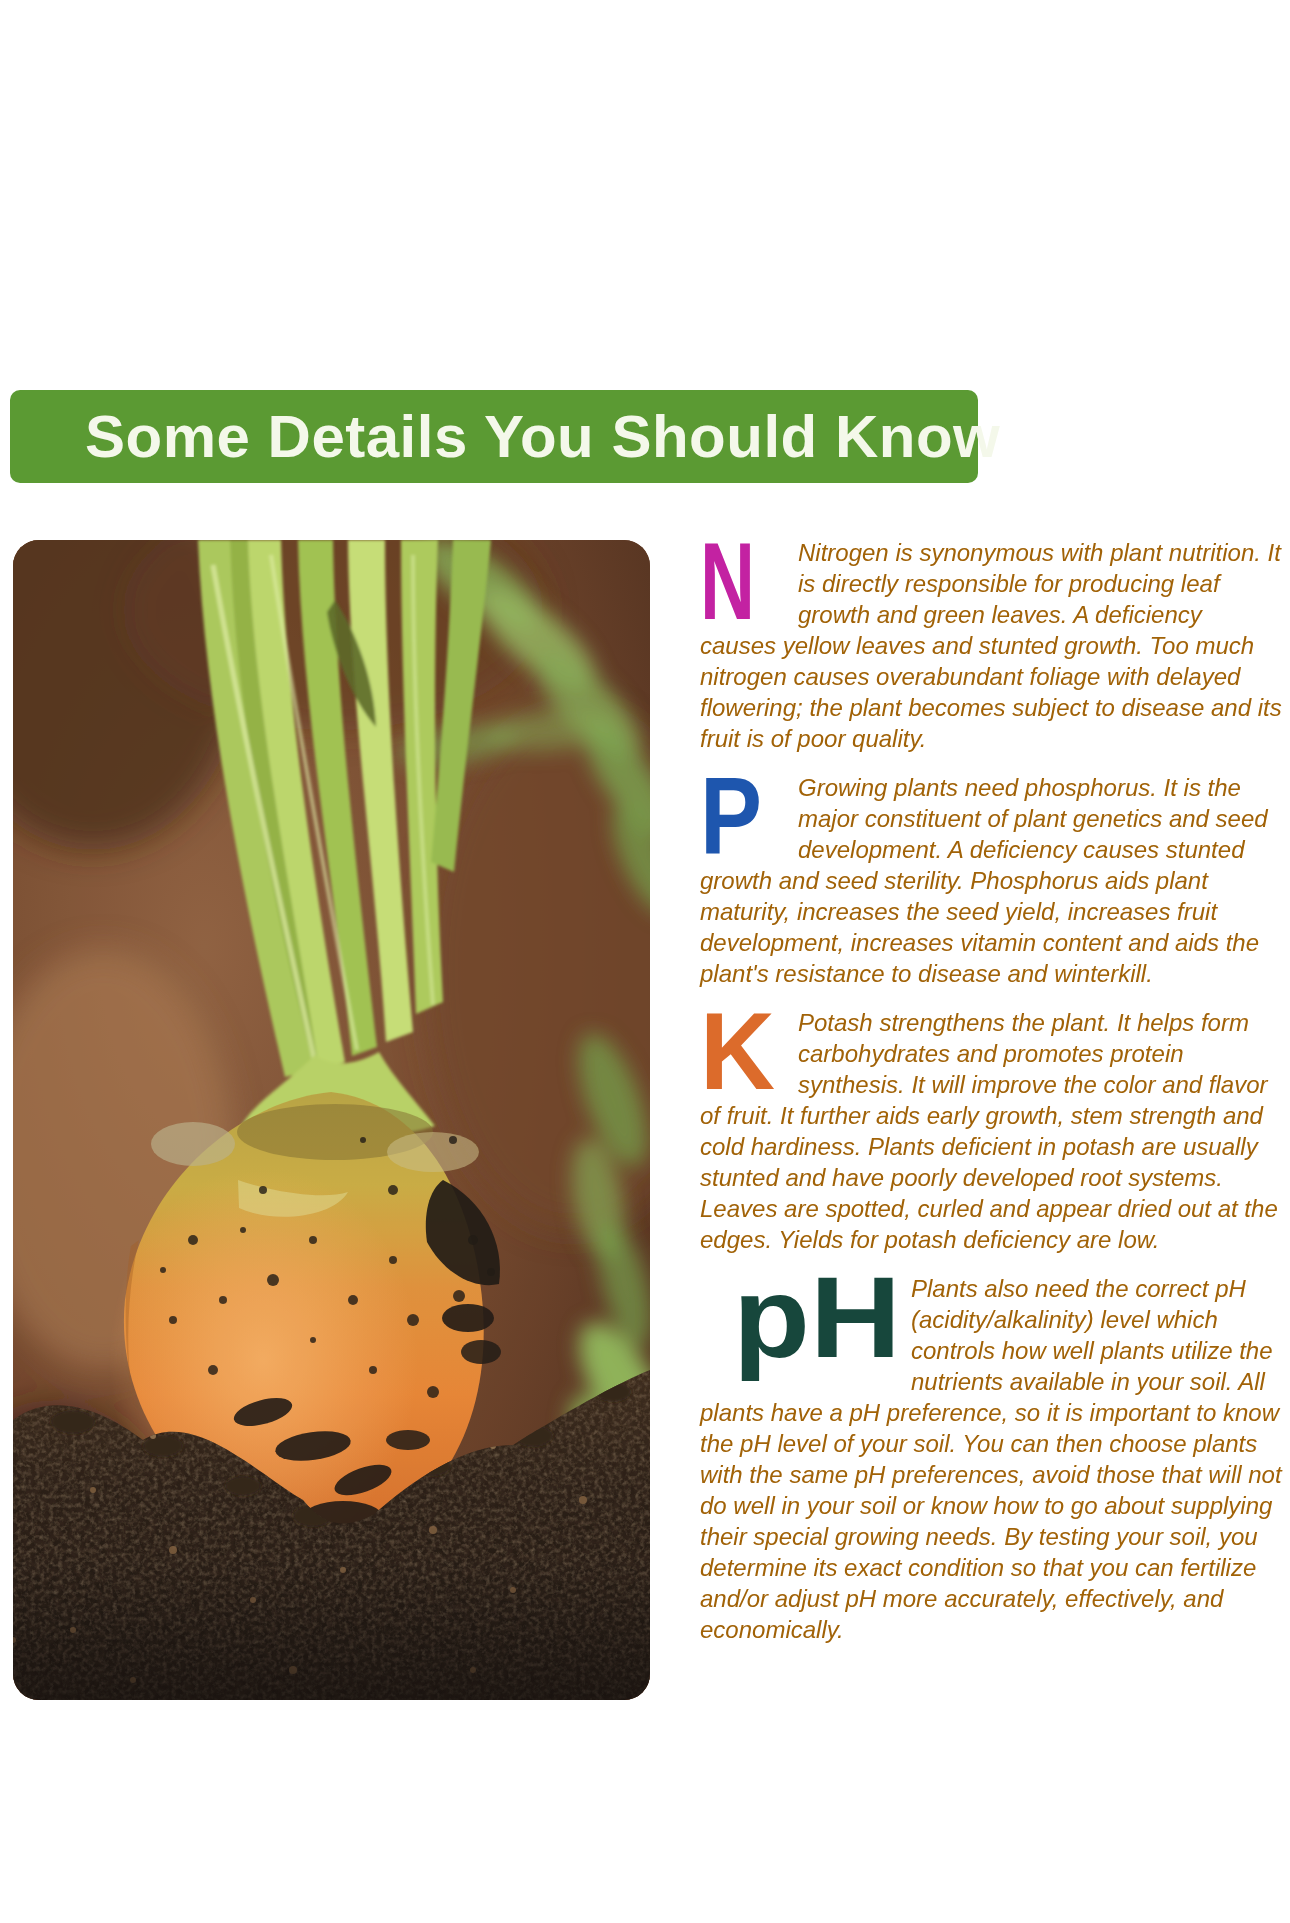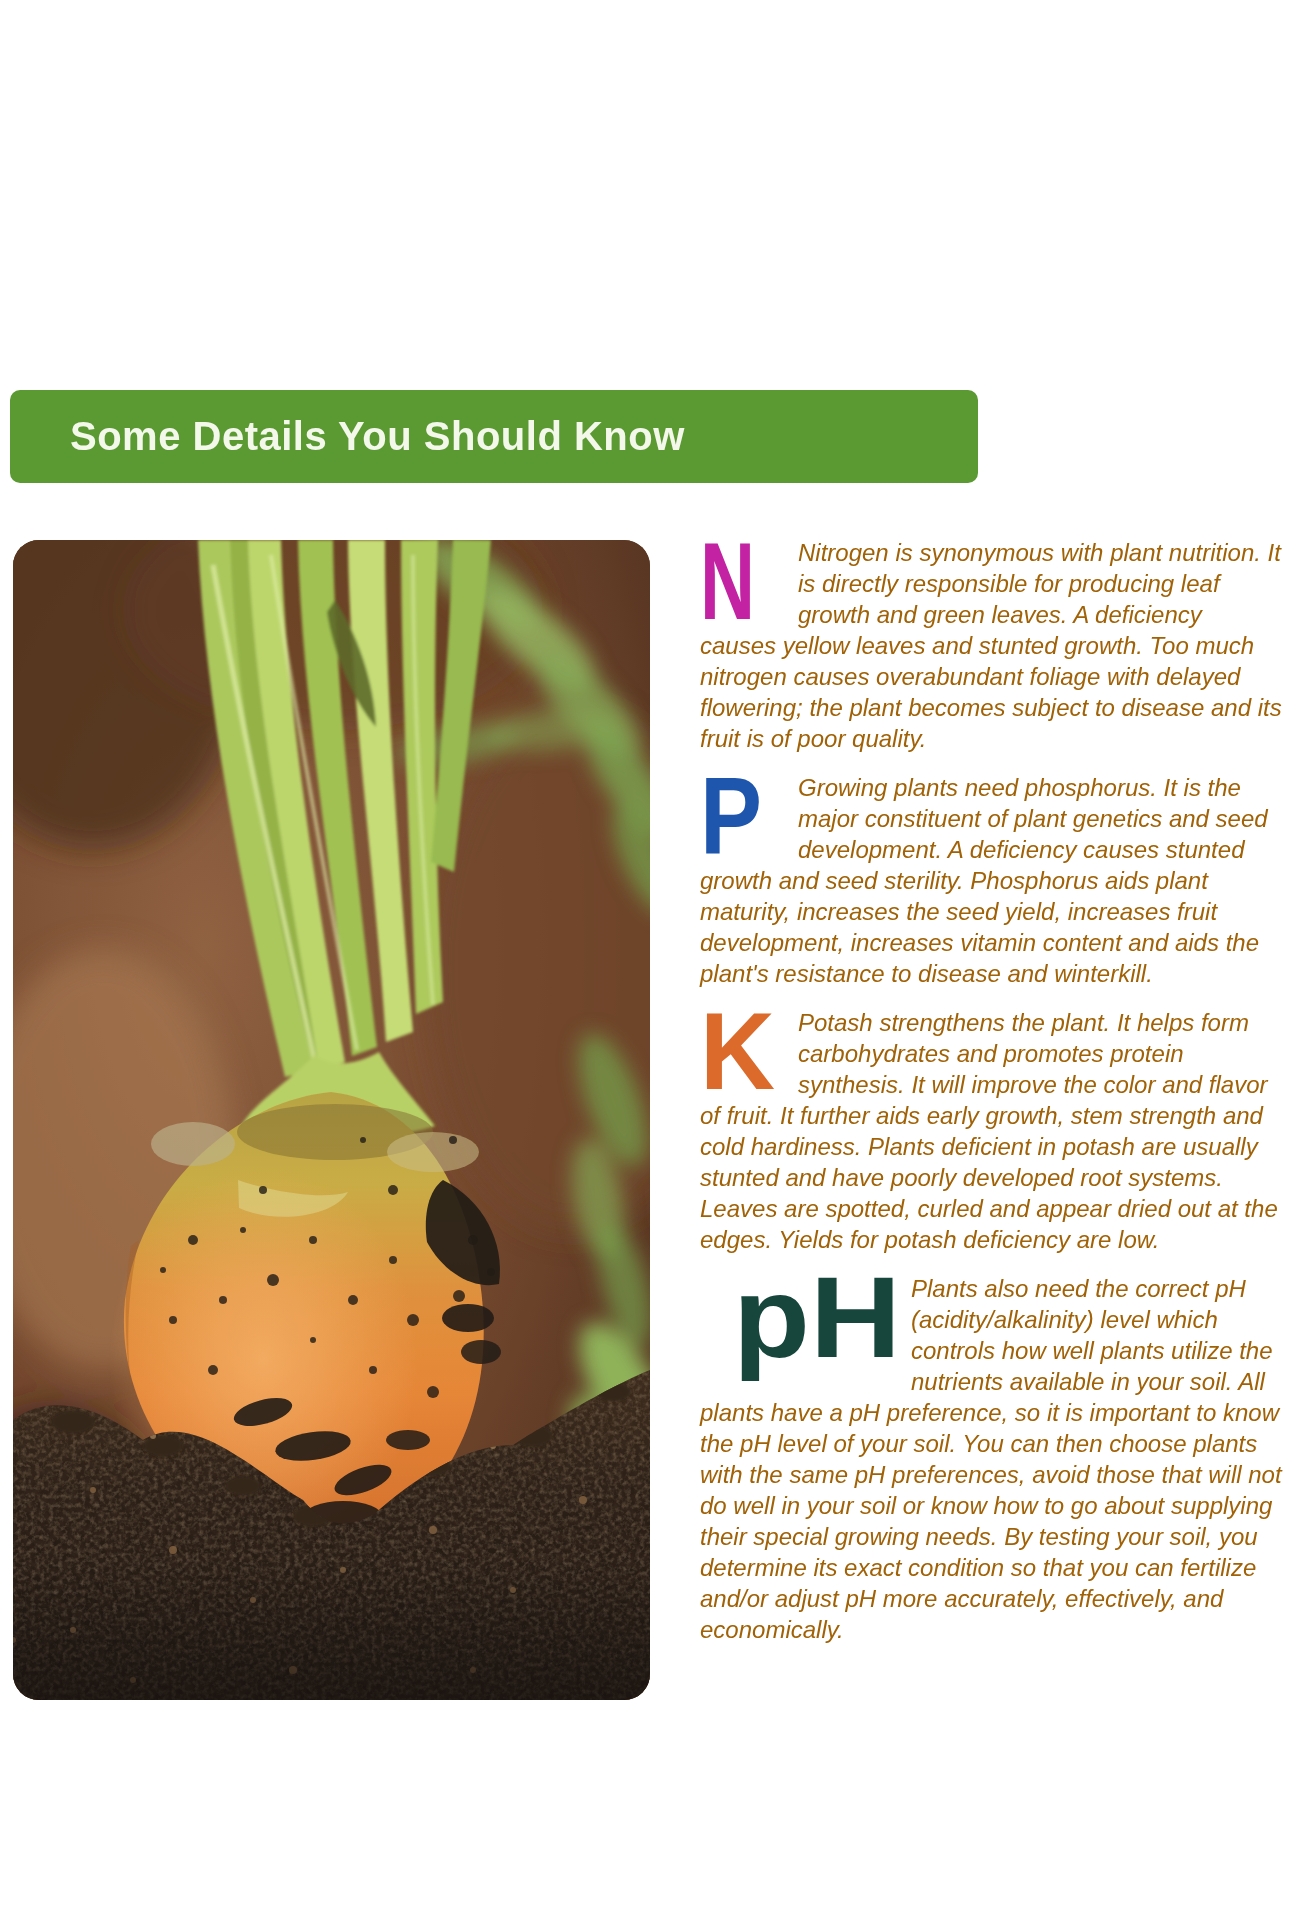--- a/index.html
+++ b/index.html
@@ -2,22 +2,22 @@
 <html><head>
 <meta charset="utf-8">
 <style>
   html,body{margin:0;padding:0;background:#ffffff;}
   #page{position:relative;width:1290px;height:1923px;background:#ffffff;overflow:hidden;
         font-family:"Liberation Sans",sans-serif;}
 
   
   #title-bar{position:absolute;left:10px;top:390px;width:968px;height:93px;
              background:#5b9a33;border-radius:10px;}
-  #title-bar .title{display:block;line-height:93px;padding-left:60px;
-             font-size:40px;font-weight:bold;color:#f4f8ea;letter-spacing:.5px;white-space:nowrap;}
+  #title-bar .title{display:block;line-height:93px;padding-left:75px;
+             font-size:60px;font-weight:bold;color:#f4f8ea;letter-spacing:.5px;white-space:nowrap;}
 
   
   #photo{position:absolute;left:13px;top:540px;width:637px;height:1160px;
          border-radius:26px;overflow:hidden;background:#6b3e24;}
   #photo svg{display:block;}
 
   
   #column{position:absolute;left:700px;top:537px;width:584px;}
   .section{margin:0 0 18px 0;}
   .section p{margin:0;font:italic 24px/31px "Liberation Sans",sans-serif;color:#a16207;}

